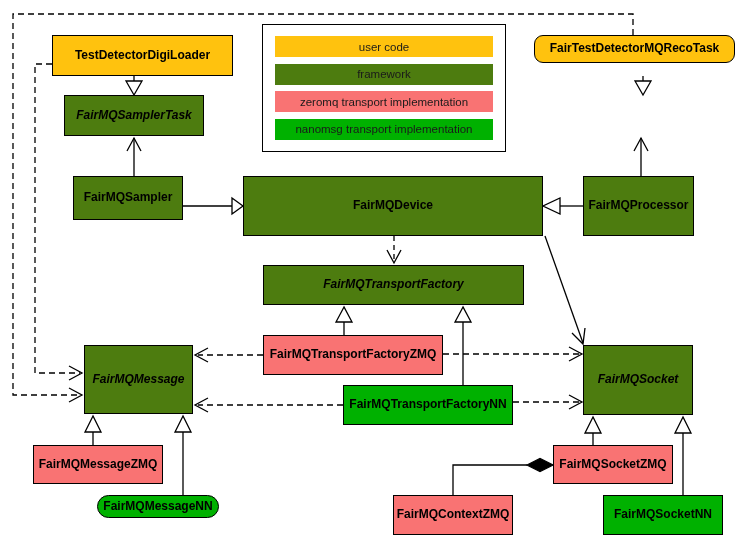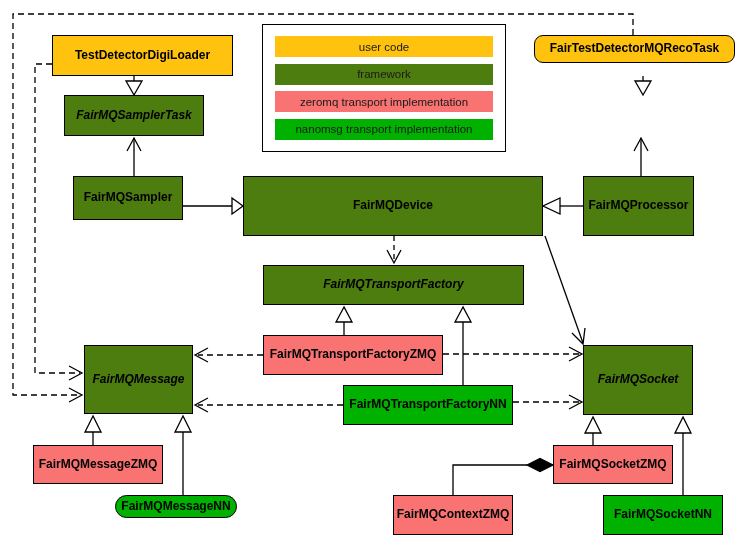--- a/index.html
+++ b/index.html
@@ -216,21 +216,21 @@
   </div>
 
   <div class="node cat-framework abstract" style="left:583px;top:345px;width:110px;height:70px;">
     <span>FairMQSocket</span>
   </div>
 
   <div class="node cat-zeromq" style="left:33px;top:445px;width:130px;height:39px;">
     <span>FairMQMessageZMQ</span>
   </div>
 
-  <div class="node cat-nanomsg" style="left:115px;top:495px;width:122px;height:23px;border-radius:13px;">
+  <div class="node cat-nanomsg" style="left:97px;top:495px;width:122px;height:23px;border-radius:13px;">
     <span>FairMQMessageNN</span>
   </div>
 
   <div class="node cat-zeromq" style="left:393px;top:495px;width:120px;height:40px;">
     <span>FairMQContextZMQ</span>
   </div>
 
   <div class="node cat-zeromq" style="left:553px;top:445px;width:120px;height:39px;">
     <span>FairMQSocketZMQ</span>
   </div>

